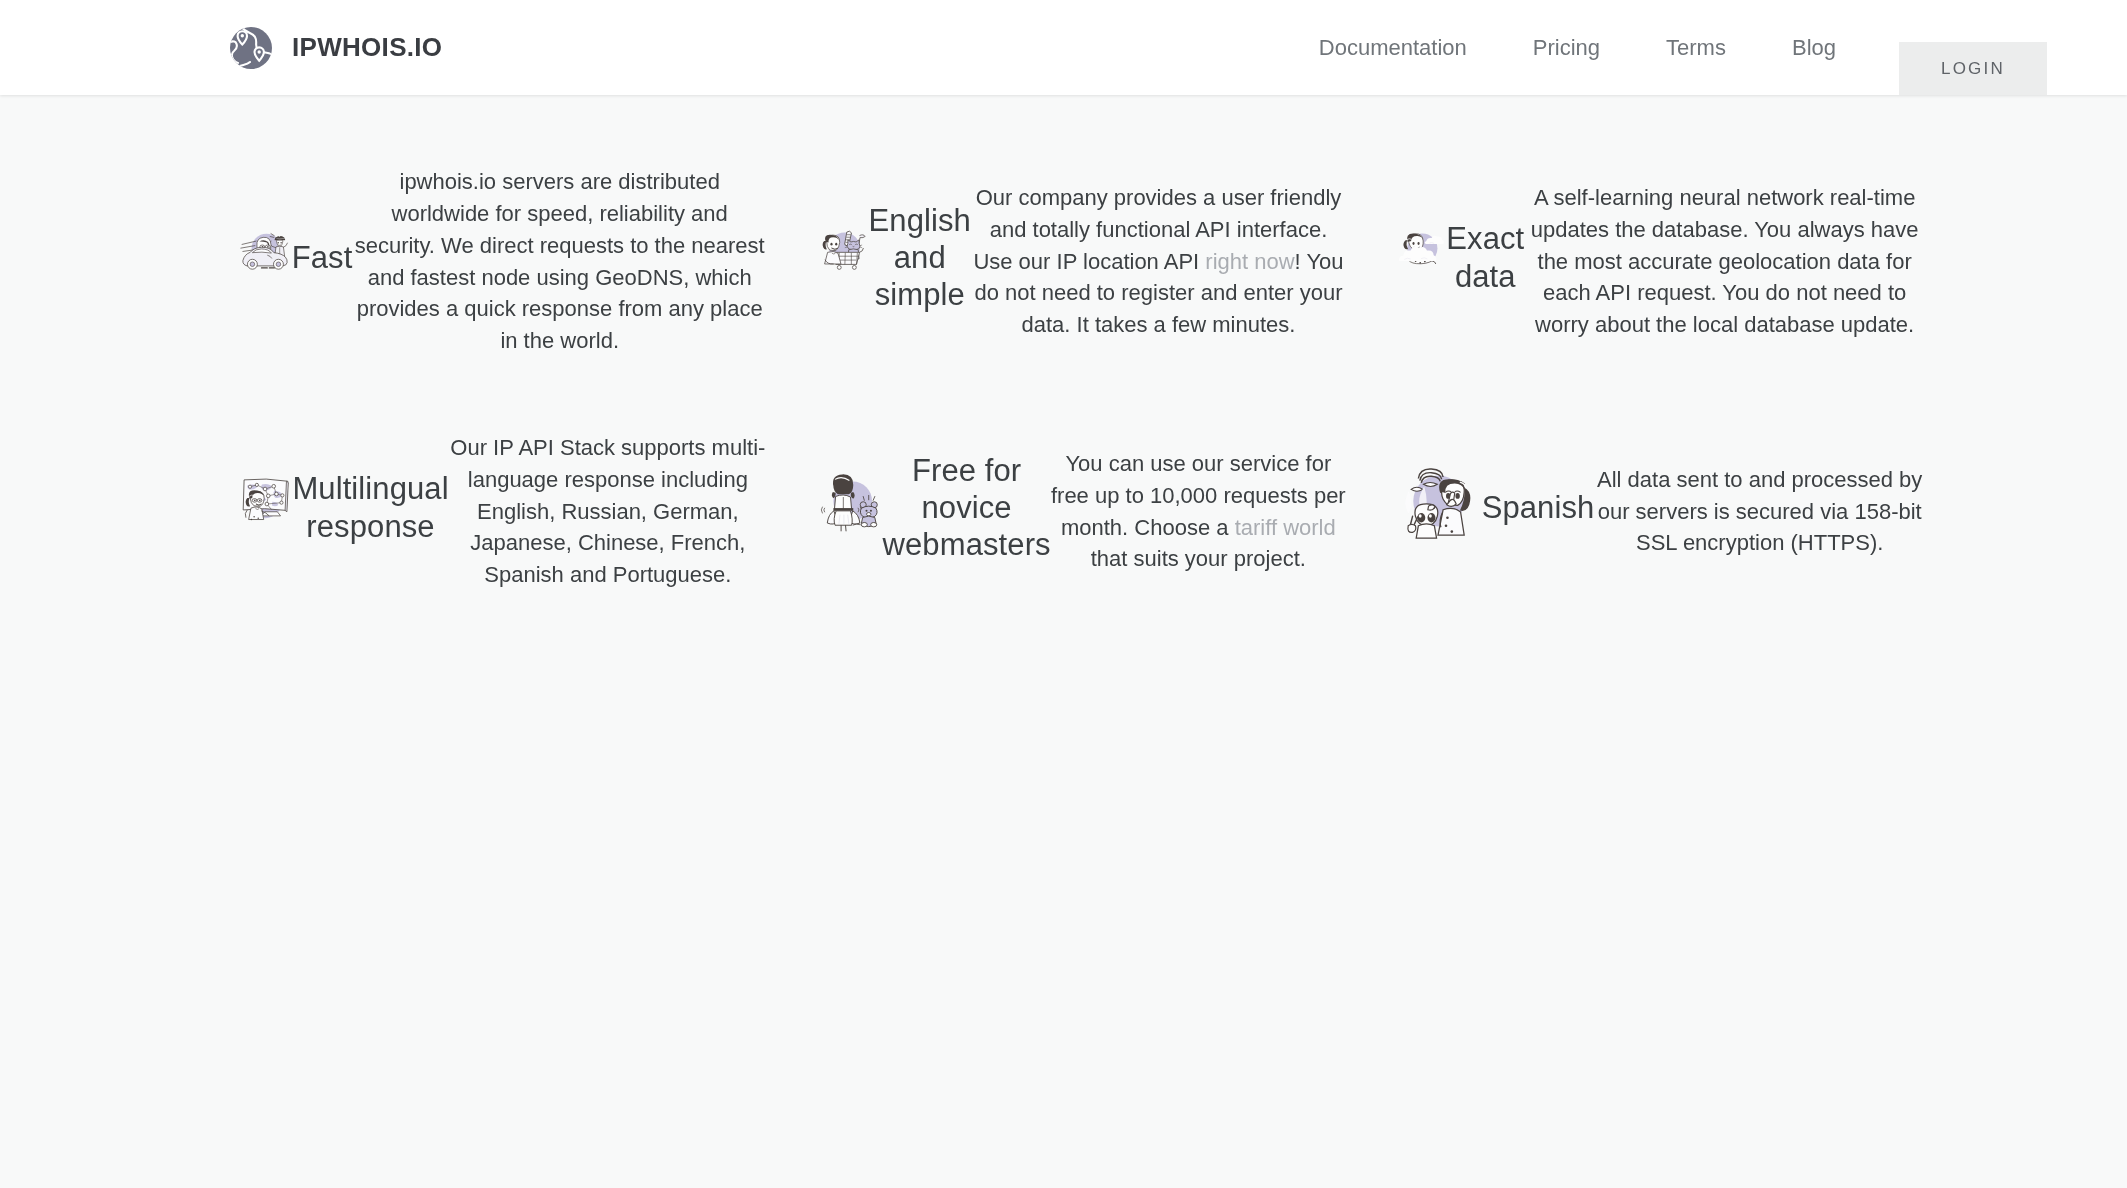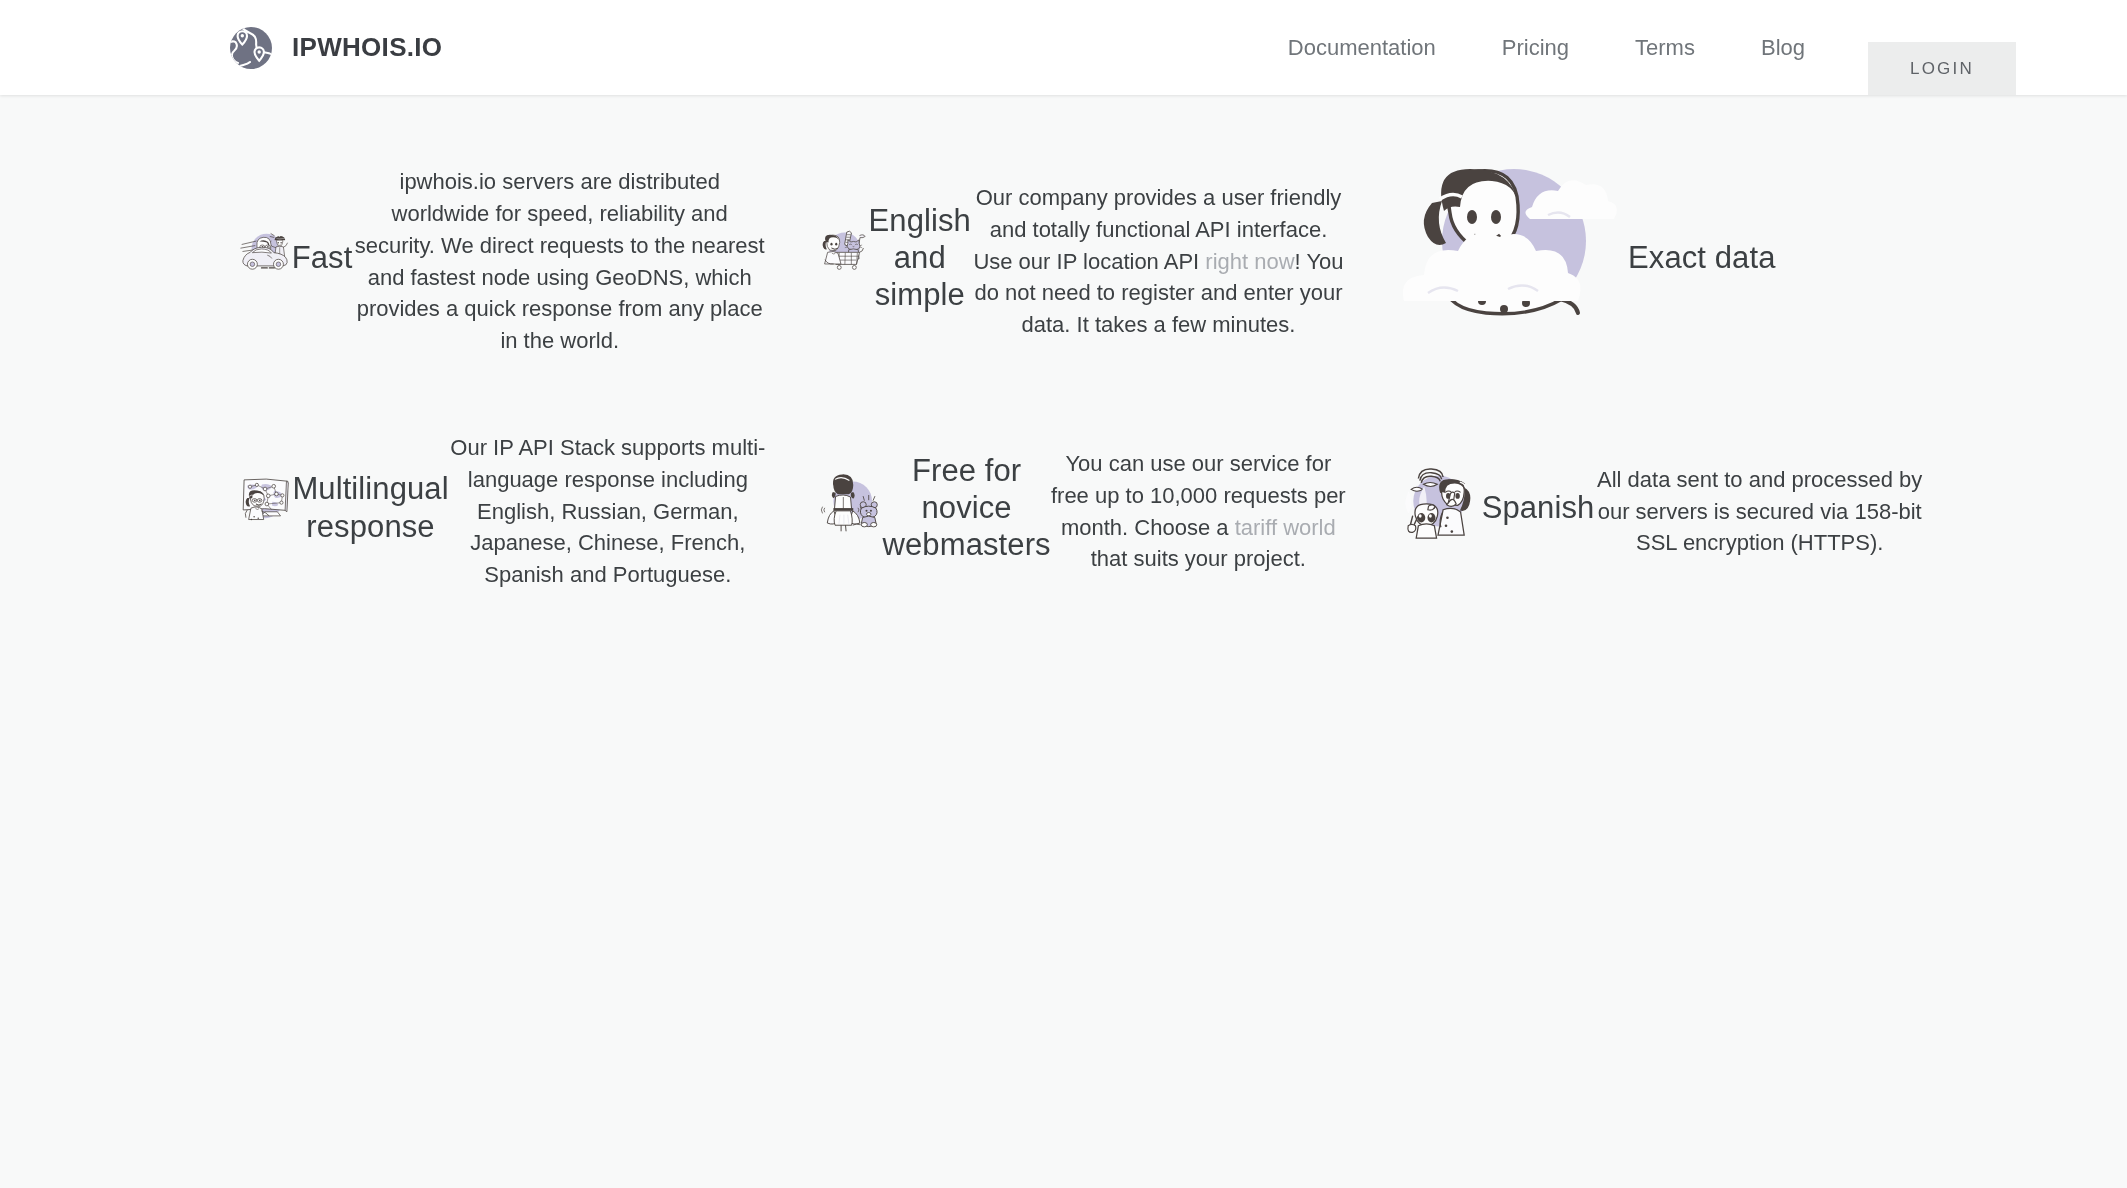--- a/index.html
+++ b/index.html
@@ -23,21 +23,21 @@
     background: #ffffff;
     display: flex;
     align-items: center;
     position: relative;
     box-shadow: 0 1px 3px rgba(0,0,0,0.10);
     z-index: 5;
   }
 
   .header-inner {
     width: 100%;
-    padding: 0 111px 0 228px;
+    padding: 0 80px 0 228px;
     display: flex;
     justify-content: space-between;
   }
 
   .brand {
     display: flex;
     align-items: center;
     gap: 18px;
     text-decoration: none;
   }
@@ -329,20 +329,21 @@
         <path d="M24 92 q-12 12 -4 26" stroke="#4a4340" stroke-width="3.4" fill="none"></path>
       </g>
 
       <path d="M6 158 q-6 -24 20 -26 q2 -30 34 -24 q12 -26 42 -14 q26 -10 36 14 q30 -6 32 22 q18 6 10 28 l-176 0z" fill="#fdfdfd"></path>
       <g stroke="#e6e5ef" stroke-width="2.4" fill="none">
         <path d="M30 150 q14 -10 30 -2"></path>
           <path d="M110 146 q16 -8 30 2"></path>
       </g>
     </svg>
     <h3 class="feature-title">Exact data</h3>
+    <p class="feature-text"><span>A self-learning neural network real-time updates the database. You always have the most accurate geolocation data for each API request. You do not need to worry about the local database update.</span></p>
   </article>
 
 </section>
 
 <section class="features row-2">
 
   <article class="feature-card">
     <svg class="feature-art" viewBox="0 0 230 205">
       <circle cx="112" cy="108" r="72" fill="#c6c2de"></circle>
 

